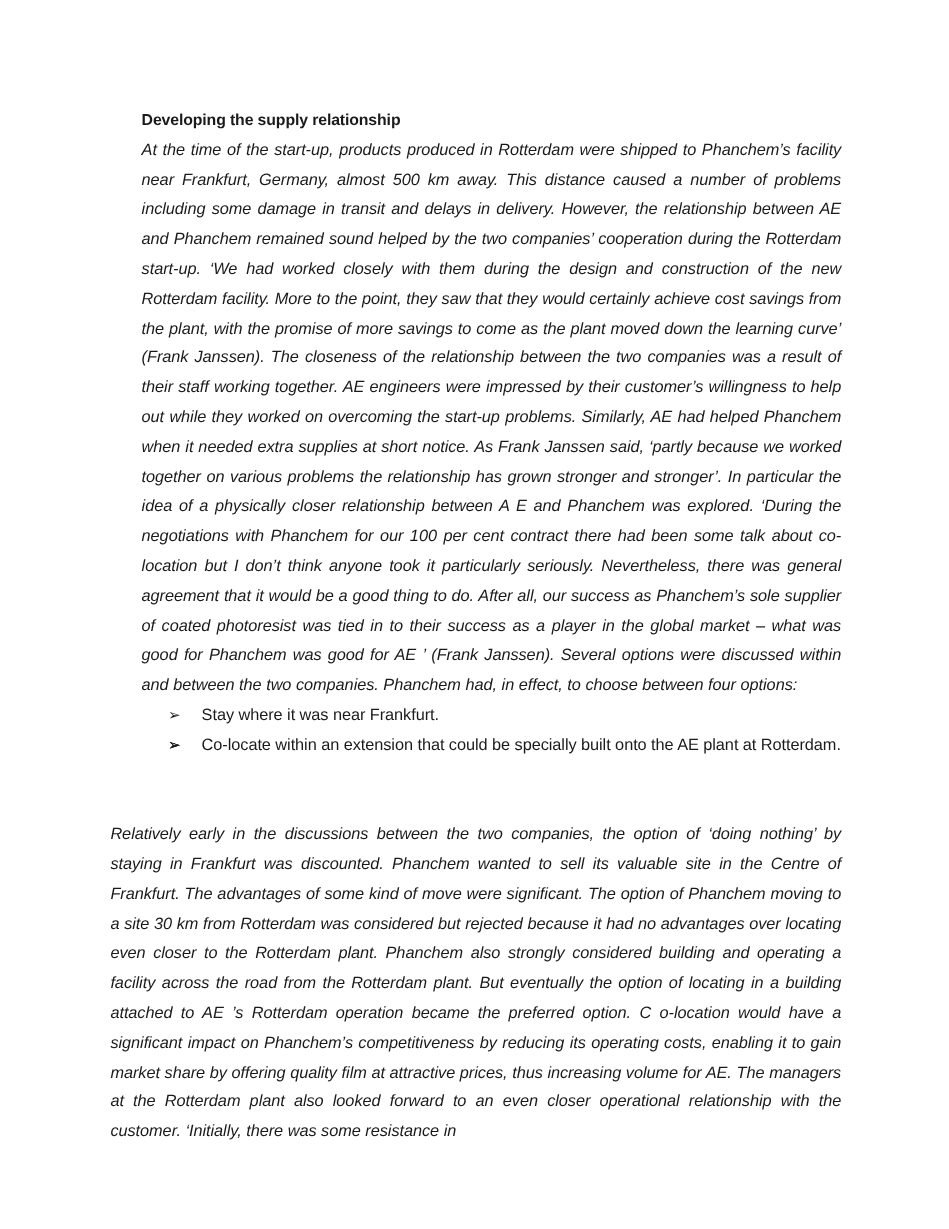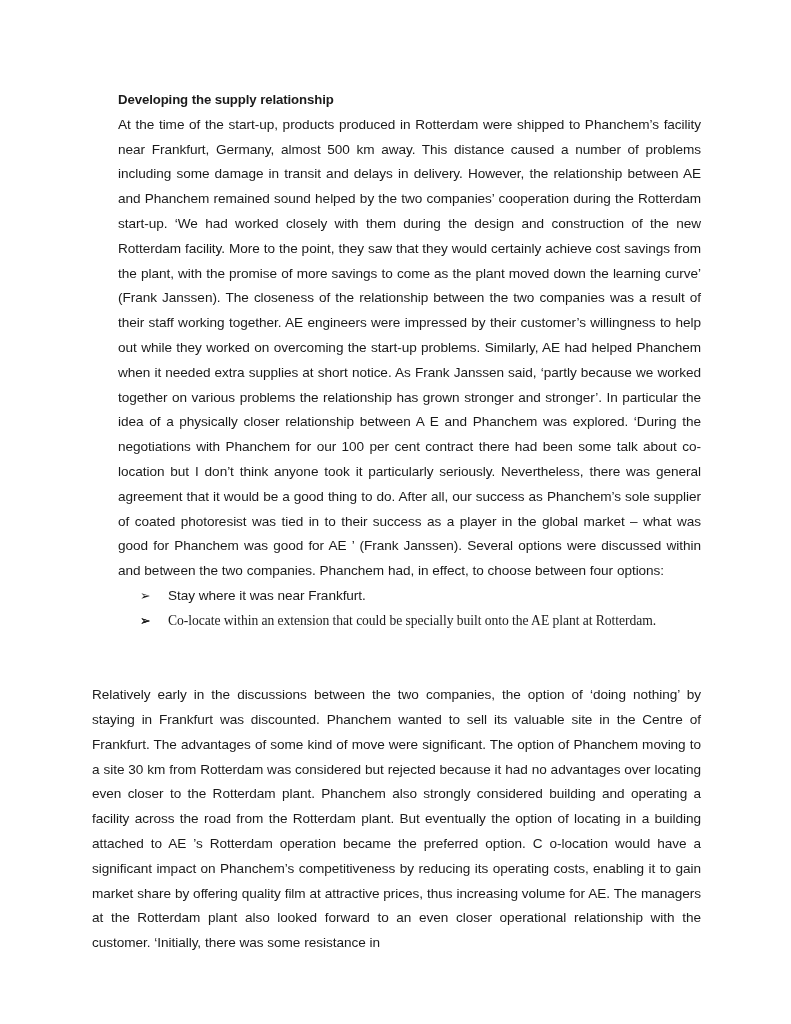--- a/index.html
+++ b/index.html
@@ -38,20 +38,21 @@
     text-align: left;
   }
   .body-para {
     font-size: 13.6px;
     line-height: 24.8px;
     text-align: justify;
     text-justify: inter-word;
     margin: 0;
     letter-spacing: -0.05px;
     word-spacing: 0.1px;
+    font-style: italic;
   }
   .blank-line {
     height: 24.8px;
   }
   .opt-list {
     list-style: none;
     margin: 0;
     padding: 0;
   }
   .opt-item {
@@ -66,21 +67,20 @@
   .opt-bullet {
     position: absolute;
     left: 48px;
     top: 0;
     font-size: 12.5px;
     line-height: 24.8px;
     font-family: "DejaVu Sans", sans-serif;
   }
   .opt-item:last-child .opt-text {
     display: block;
-    font-family: Liberation Serif, serif;
   }
 </style>
 </head>
 <body>
 
 <div class="page">
   <div class="content">
 
     <div class="section-heading h-indent">Developing the supply relationship</div>
 

